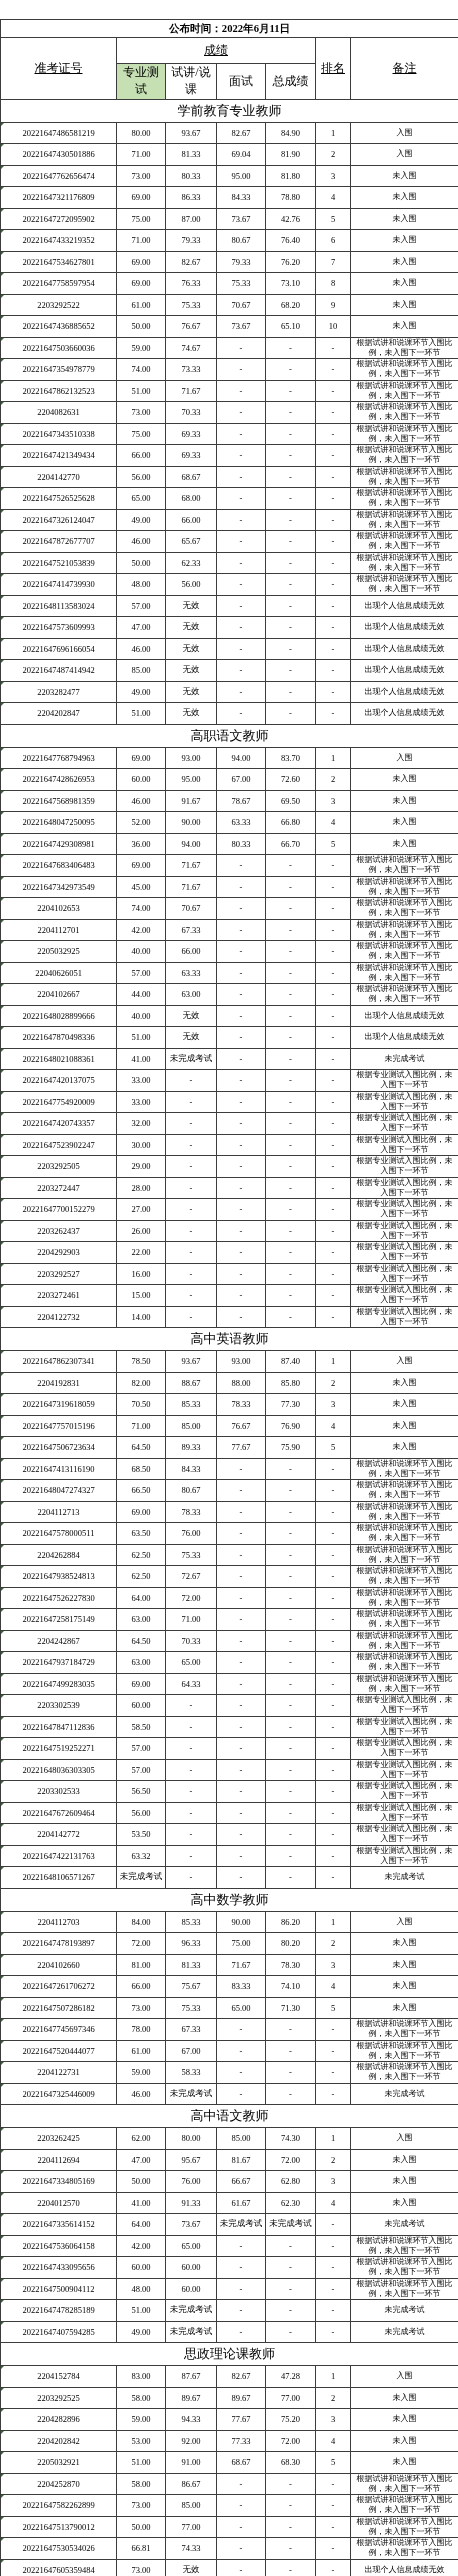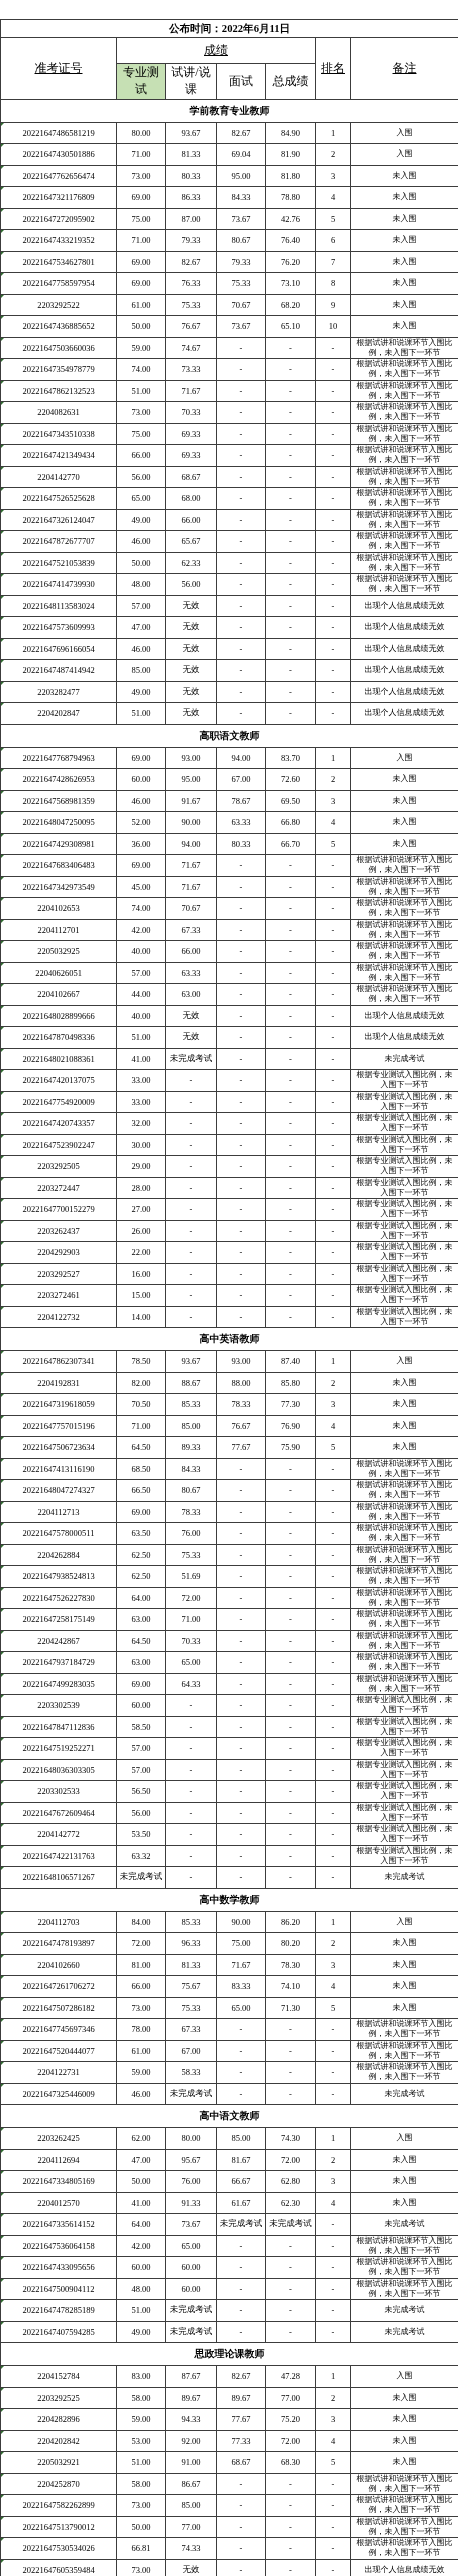--- a/index.html
+++ b/index.html
@@ -4,21 +4,21 @@
 <style>
   html,body{margin:0;padding:0;background:#fff;}
   body{width:459px;font-family:"Liberation Serif","DejaVu Serif",serif;color:#000;}
   table{width:459px;border-collapse:collapse;table-layout:fixed;background:#fff;margin-top:19px;}
   td,th{border:0.7px solid #3c3c3c;text-align:center;vertical-align:middle;
         font-weight:normal;padding:0 1.4px;box-sizing:border-box;overflow:hidden;}
   .title-row td{height:18.3px;font-size:10.6px;font-weight:bold;border-bottom:0.7px solid #3c3c3c;}
   .hdr1 th{height:25.4px;font-size:12px;text-decoration:underline;}
   .hdr2 th{height:36px;font-size:12px;}
   .green-fill{background:#c6e0b4;}
-  .section-row td{height:23px;font-size:10px;font-weight:bold;}
+  .section-row td{height:23px;font-size:13px;font-weight:normal;}
   .data-row td{height:21.5px;font-size:8.5px;}
   .data-row td.remark-cell{font-size:8px;line-height:1.25;padding:0 2.8px;}
   .idcell{position:relative;font-size:8.5px;}
   .idcell::before{content:"";position:absolute;left:0;top:0;width:0;height:0;
         border-top:3.5px solid #2f6b2f;border-right:3.5px solid transparent;}
 </style>
 </head>
 <body>
 
 <table>
@@ -639,21 +639,21 @@
         <td>62.50</td>
         <td>75.33</td>
         <td>-</td>
         <td>-</td>
         <td>-</td>
         <td class="remark-cell">根据试讲和说课环节入围比例，未入围下一环节</td>
       </tr>
       <tr class="data-row">
         <td class="idcell">20221647938524813</td>
         <td>62.50</td>
-        <td>51.69</td>
+        <td>72.67</td>
         <td>-</td>
         <td>-</td>
         <td>-</td>
         <td class="remark-cell">根据试讲和说课环节入围比例，未入围下一环节</td>
       </tr>
       <tr class="data-row">
         <td class="idcell">20221647526227830</td>
         <td>64.00</td>
         <td>72.00</td>
         <td>-</td>

